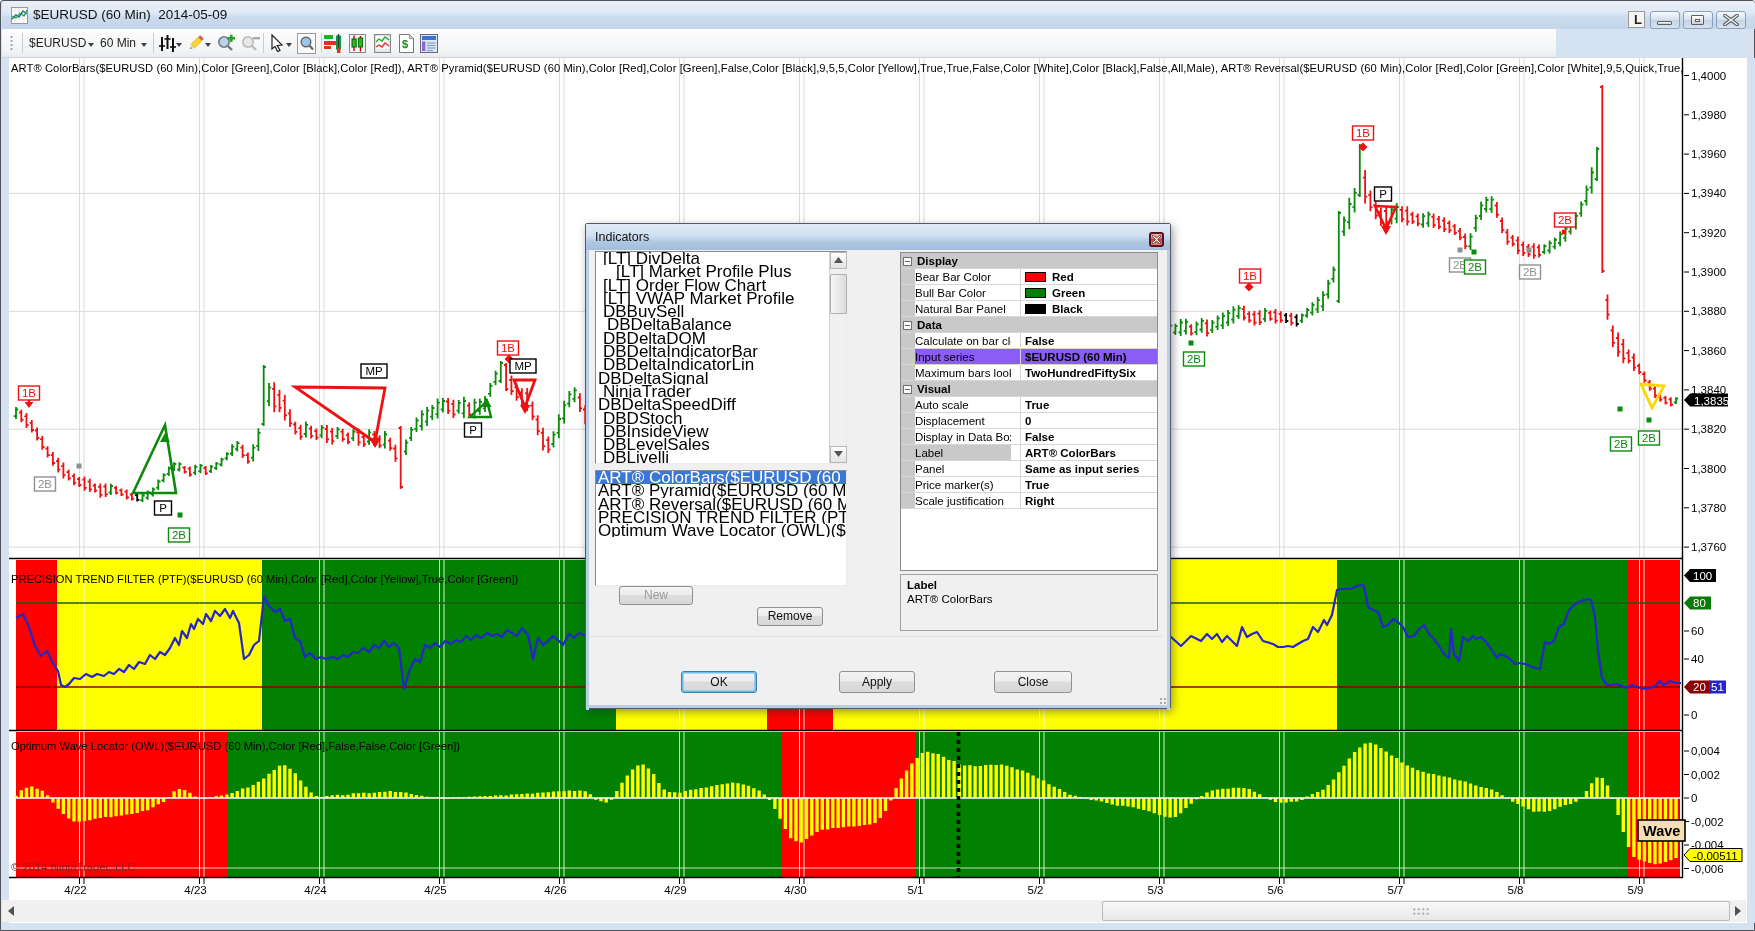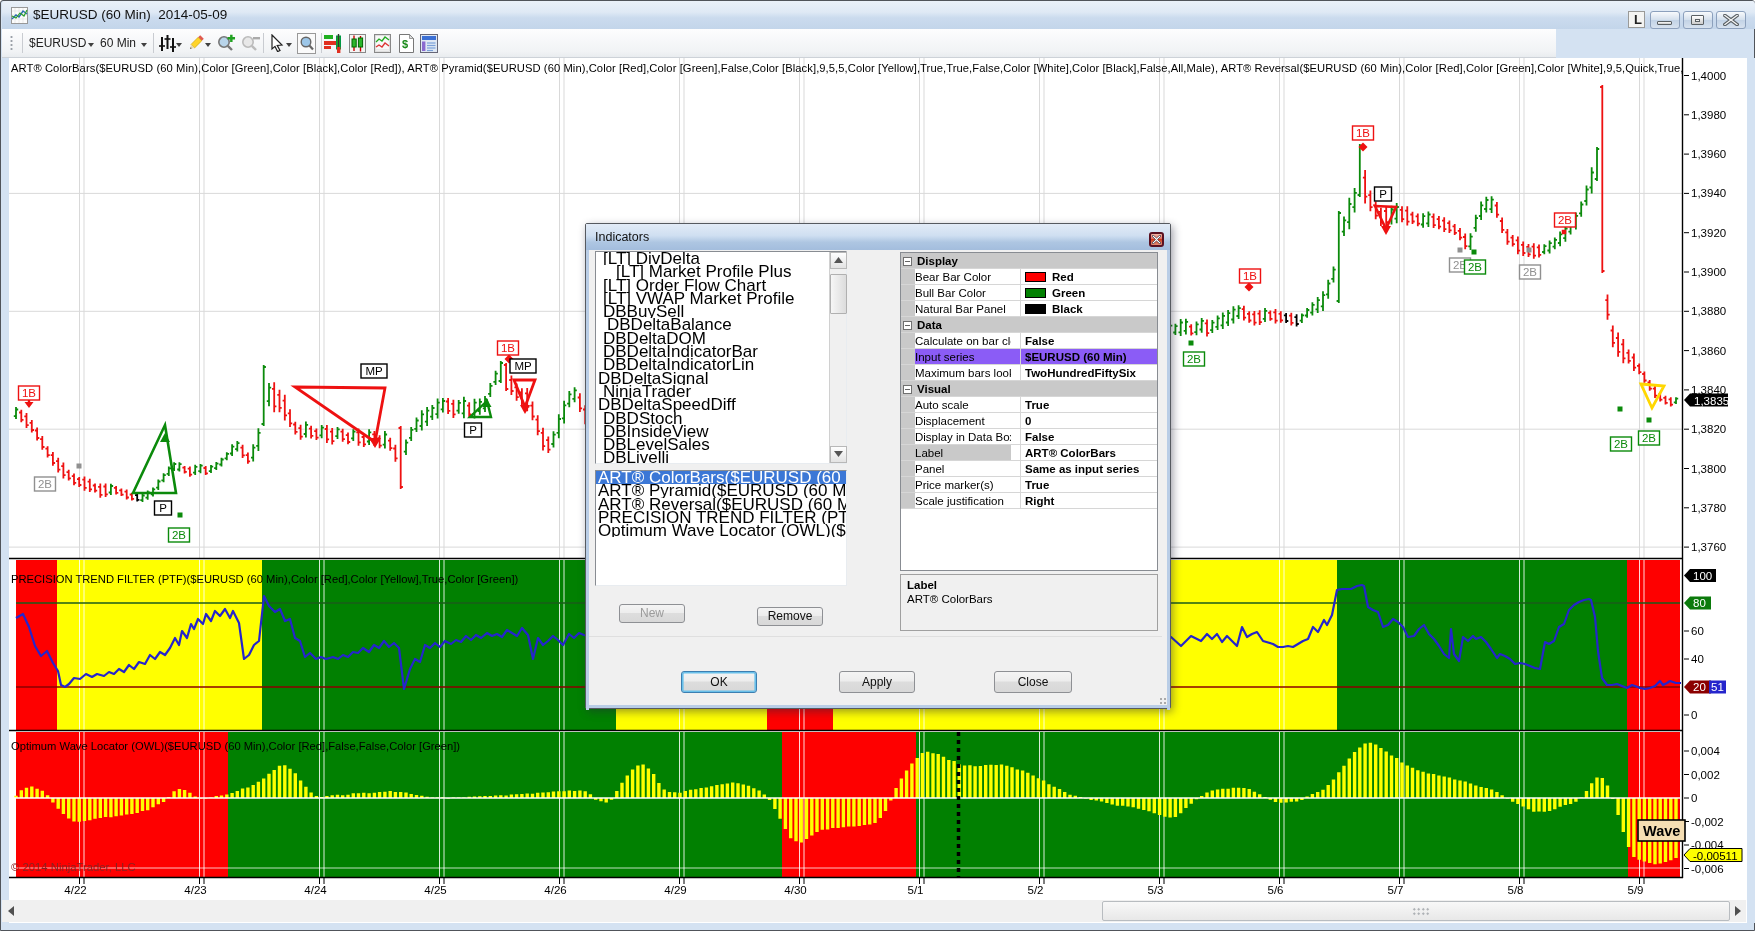--- a/index.html
+++ b/index.html
@@ -461,21 +461,21 @@
           <path d="M0 0 L4.5 6 L9 0 Z" fill="#555"></path>
         </svg>
       </div>
       <div class="lst" style="left:9px;top:246px;width:252px;height:116px">
         <div class="row" style="background:#3b77d6;color:#fff">ART® ColorBars($EURUSD (60 Min),Color [Green],C</div>
         <div class="row">ART® Pyramid($EURUSD (60 Min),Color [Red],Colo</div>
         <div class="row">ART® Reversal($EURUSD (60 Min),Color [Red],Col</div>
         <div class="row">PRECISION TREND FILTER (PTF)($EURUSD (60 </div>
         <div class="row">Optimum Wave Locator (OWL)($EURUSD (60 Min),</div>
       </div>
-      <div class="btn" style="left:33px;top:380px;width:66px;height:19px;line-height:17px;color:#9b9b9b">New</div>
+      <div class="btn" style="left:33px;top:362px;width:74px;height:19px;line-height:17px;color:#9b9b9b">New</div>
       <div class="btn" style="left:171px;top:383px;width:66px;height:19px;line-height:17px">Remove</div>
       <div style="position:absolute;left:314px;top:28px;width:258px;height:319px;border:1px solid #888c92;background:#fff">
         <div class="pgrow pgh">
           <div class="minus">–</div>
           <div style="position:absolute;left:16px">Display</div>
         </div>
         <div class="pgrow" style="background:#fff">
           <div style="position:absolute;left:0;width:14px;height:16px;background:#c9c9c9"></div>
           <div class="pglab" style="">Bear Bar Color</div>
           <div class="pgval"><span style="display:inline-block;width:21px;height:10px;background:#fe0000;border:1px solid #000;margin-right:6px;vertical-align:-1px"></span>Red</div>

